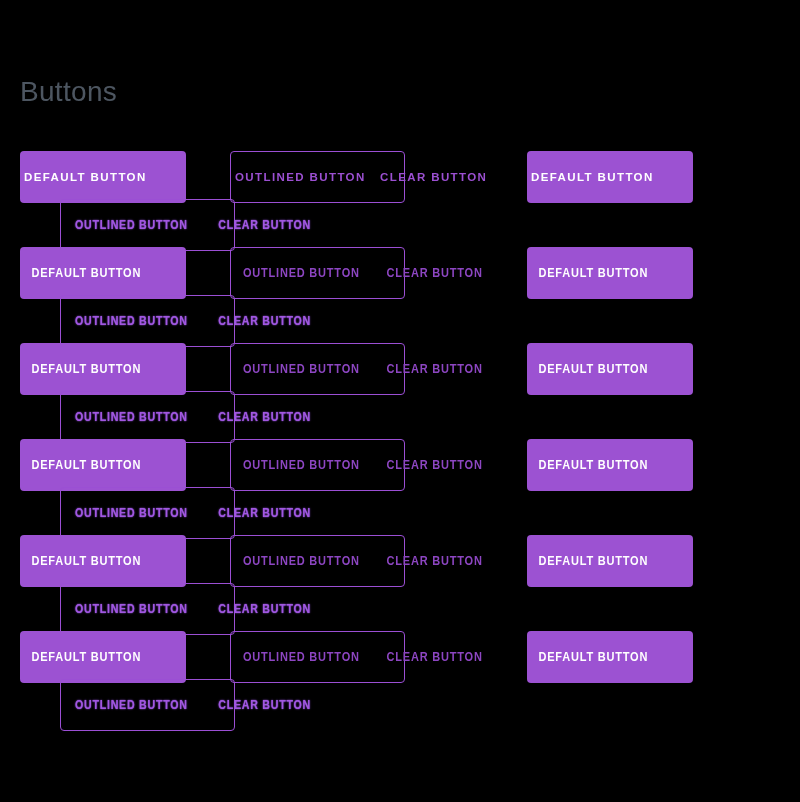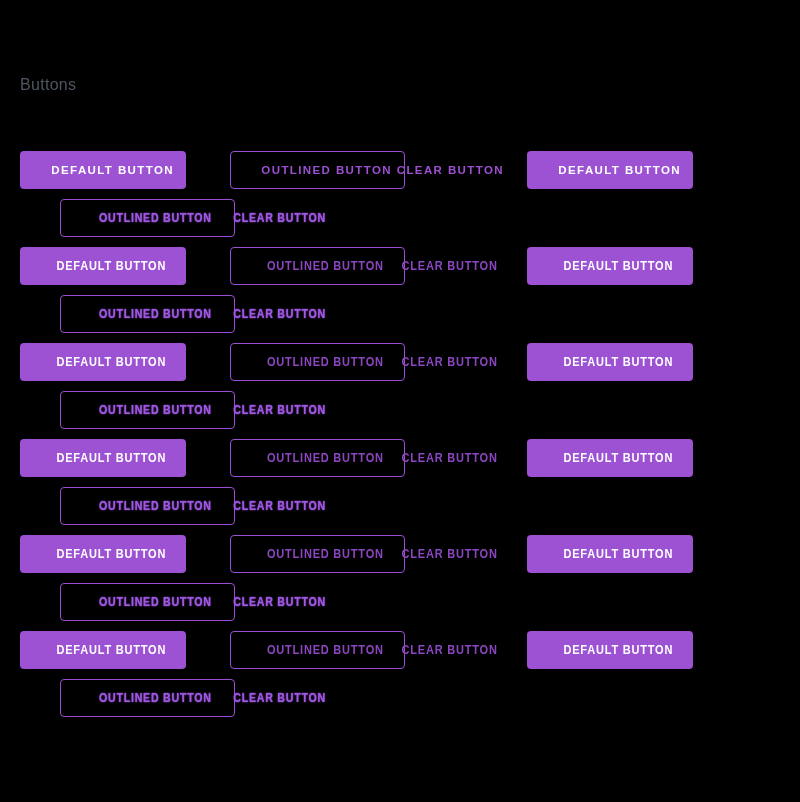--- a/index.html
+++ b/index.html
@@ -9,43 +9,43 @@
     height: 802px;
     background: var(--bg, #000000);
     overflow: hidden;
     font-family: "Liberation Sans", sans-serif;
   }
   .heading {
     position: absolute;
     left: 20px;
     top: 76px;
     margin: 0;
-    font-size: 16px;
+    font-size: 28px;
     font-weight: 400;
     letter-spacing: 0.3px;
     color: var(--heading-text, #4d5661);
   }
   .row {
     position: absolute;
     left: 0;
     width: 100%;
     height: 38px;
   }
   .btn {
     position: absolute;
     top: 0;
-    height: 38px;
+    height: 52px;
     box-sizing: border-box;
     display: flex;
     align-items: center;
-    justify-content: flex-end;
+    justify-content: flex-start;
     background: transparent;
     border: none;
     border-radius: 4px;
-    padding: 12px;
+    padding: 4px;
     cursor: pointer;
     font-family: inherit;
     font-weight: 700;
     text-transform: uppercase;
     white-space: nowrap;
   }
   .btn.default  { background: var(--purple-fill, #9c52d2); color: var(--contained-text, #ffffff); }
   .btn.outlined { border: 1.5px solid var(--purple-border, #9b4fd4); color: var(--purple-text, #8d46c2); margin-left: 40px; }
   .btn.clear    { color: var(--purple-text, #8d46c2); }
 

